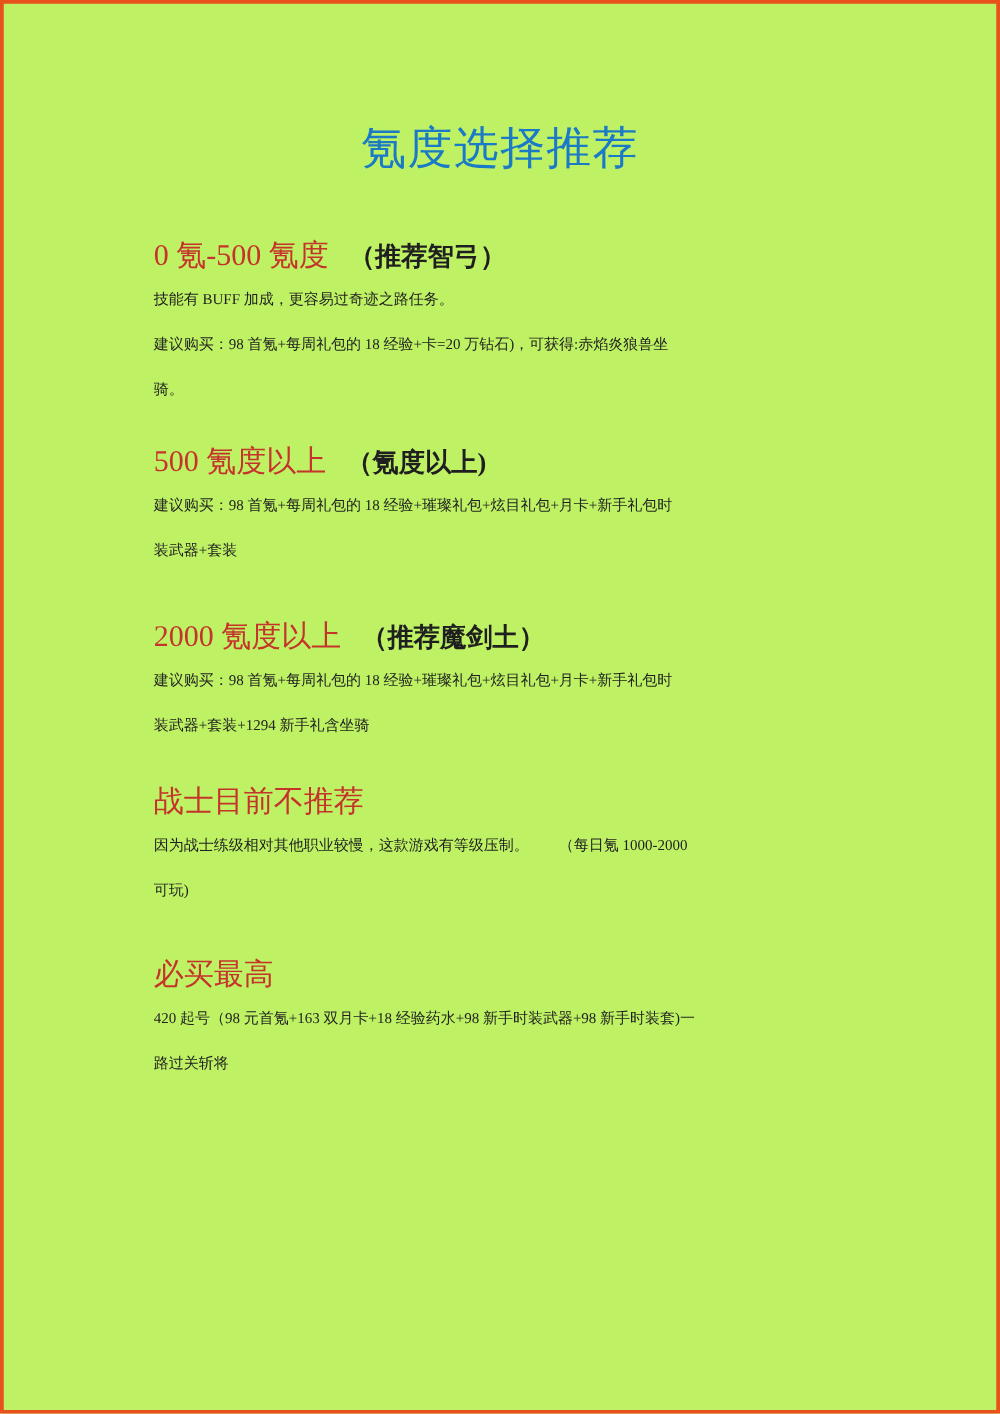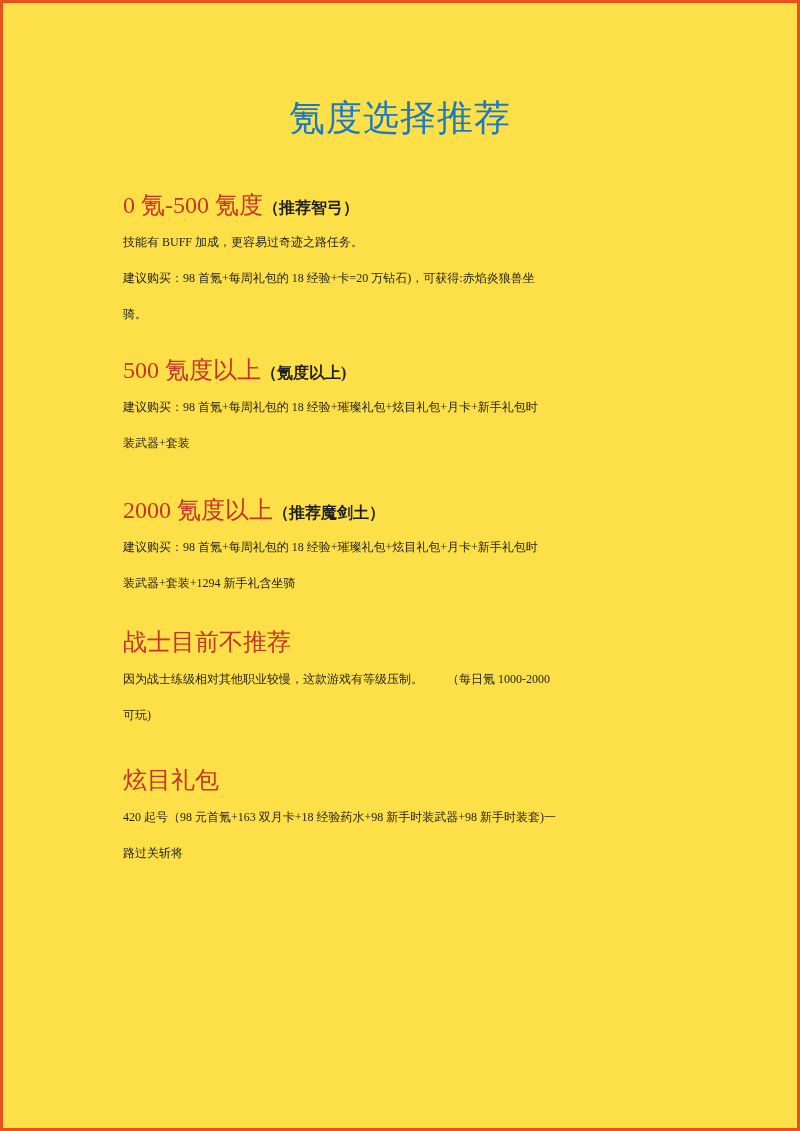--- a/index.html
+++ b/index.html
@@ -5,21 +5,21 @@
   html, body {
     margin: 0;
     padding: 0;
     background: #ffffff;
   }
   .page {
     position: relative;
     width: 800px;
     height: 1131px;
     box-sizing: border-box;
-    background: #fde047;
+    background: #bef264;
     border: 3px solid #e8511c;
     overflow: hidden;
     font-family: "Liberation Serif", "DejaVu Serif", serif;
   }
   .doc-title {
     position: absolute;
     left: 0;
     right: 0;
     top: 92px;
     text-align: center;
@@ -40,23 +40,24 @@
   .sec-4 { top: 623px; }
   .sec-5 { top: 761px; }
   .heading {
     font-size: 24px;
     line-height: 32px;
     font-weight: 400;
     color: #c5342b;
     white-space: pre;
   }
   .heading .heading-sub {
-    font-size: 16px;
+    font-size: 21px;
     font-weight: 700;
     color: #1f1f1f;
+    margin-left: 16px;
   }
   .body-text {
     margin: 0;
     font-size: 12px;
     line-height: 36px;
     color: #1f1f1f;
     white-space: pre;
   }
   .notes {
     position: absolute;
@@ -102,19 +103,19 @@
 装武器+套装+1294 新手礼含坐骑</p>
   </div>
 
   <div class="section sec-4">
     <div class="heading"><span>战士目前不推荐</span><span class="heading-sub"></span></div>
     <p class="body-text">因为战士练级相对其他职业较慢，这款游戏有等级压制。　　（每日氪 1000-2000
 可玩)</p>
   </div>
 
   <div class="section sec-5">
-    <div class="heading"><span>炫目礼包</span><span class="heading-sub"></span></div>
+    <div class="heading"><span>必买最高</span><span class="heading-sub"></span></div>
     <p class="body-text">420 起号（98 元首氪+163 双月卡+18 经验药水+98 新手时装武器+98 新手时装套)一
 路过关斩将</p>
   </div>
 
 
 </div>
 
 </body></html>

